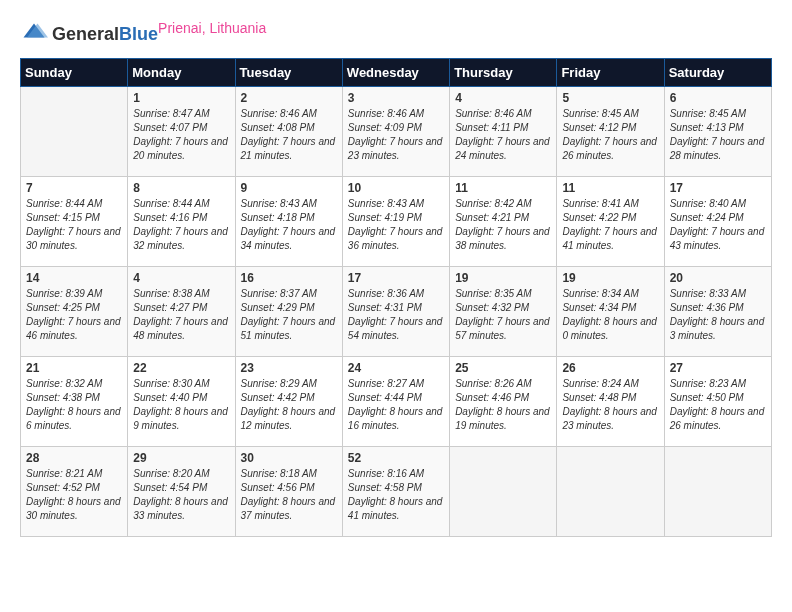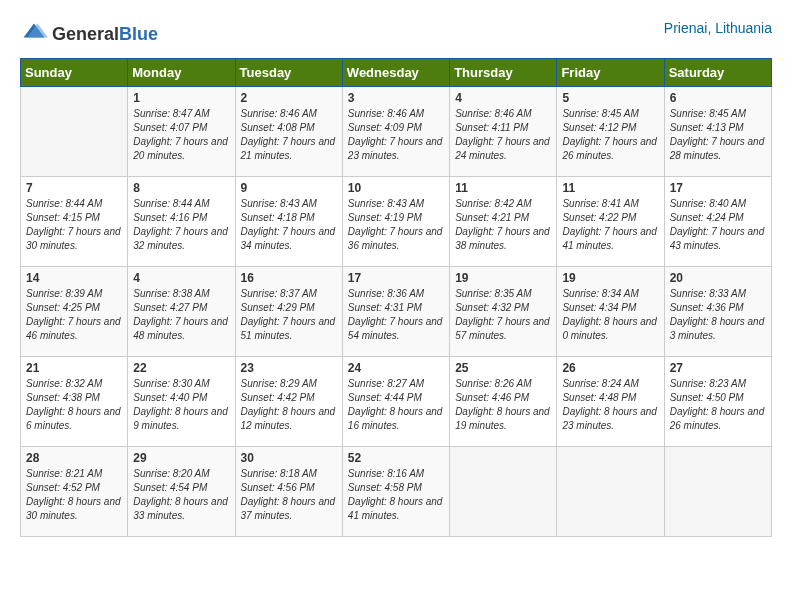--- a/index.html
+++ b/index.html
@@ -5,21 +5,20 @@
     * { box-sizing: border-box; margin: 0; padding: 0; }
     body {
       font-family: Arial, sans-serif;
       background: #fff;
       width: 792px;
       min-height: 612px;
       padding: 20px;
     }
     .header {
       display: flex;
-      justify-content: space-between;
       align-items: flex-start;
       margin-bottom: 10px;
     }
     .logo {
       display: flex;
       align-items: center;
       gap: 4px;
     }
     .logo-text-general {
       font-size: 18px;
@@ -39,28 +38,28 @@
       text-align: right;
     }
     .month-year {
       font-size: 36px;
       font-weight: bold;
       color: #222;
       line-height: 1.1;
     }
     .location {
       font-size: 14px;
-      color: #0369a1;
+      color: #ec4899;
     }
     table {
       width: 100%;
       border-collapse: collapse;
     }
     thead tr th {
-      background: #4d7c0f;
+      background: #0f172a;
       color: #fff;
       font-size: 13px;
       font-weight: bold;
       padding: 6px 4px;
       text-align: left;
       border: 1px solid #1a5a9a;
     }
     tbody tr td {
       border: 1px solid #ccc;
       vertical-align: top;

